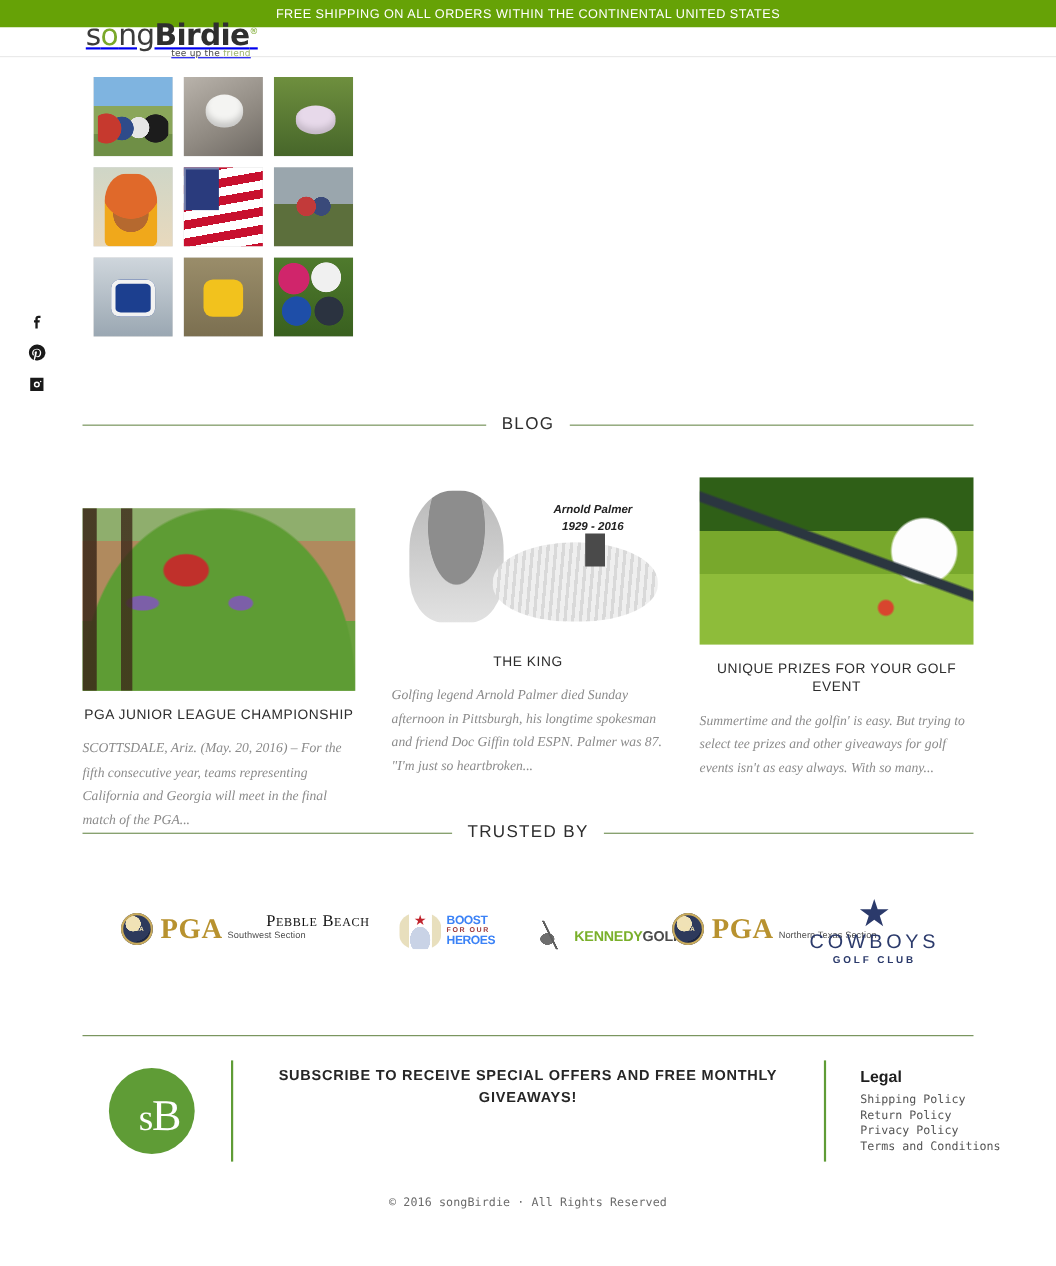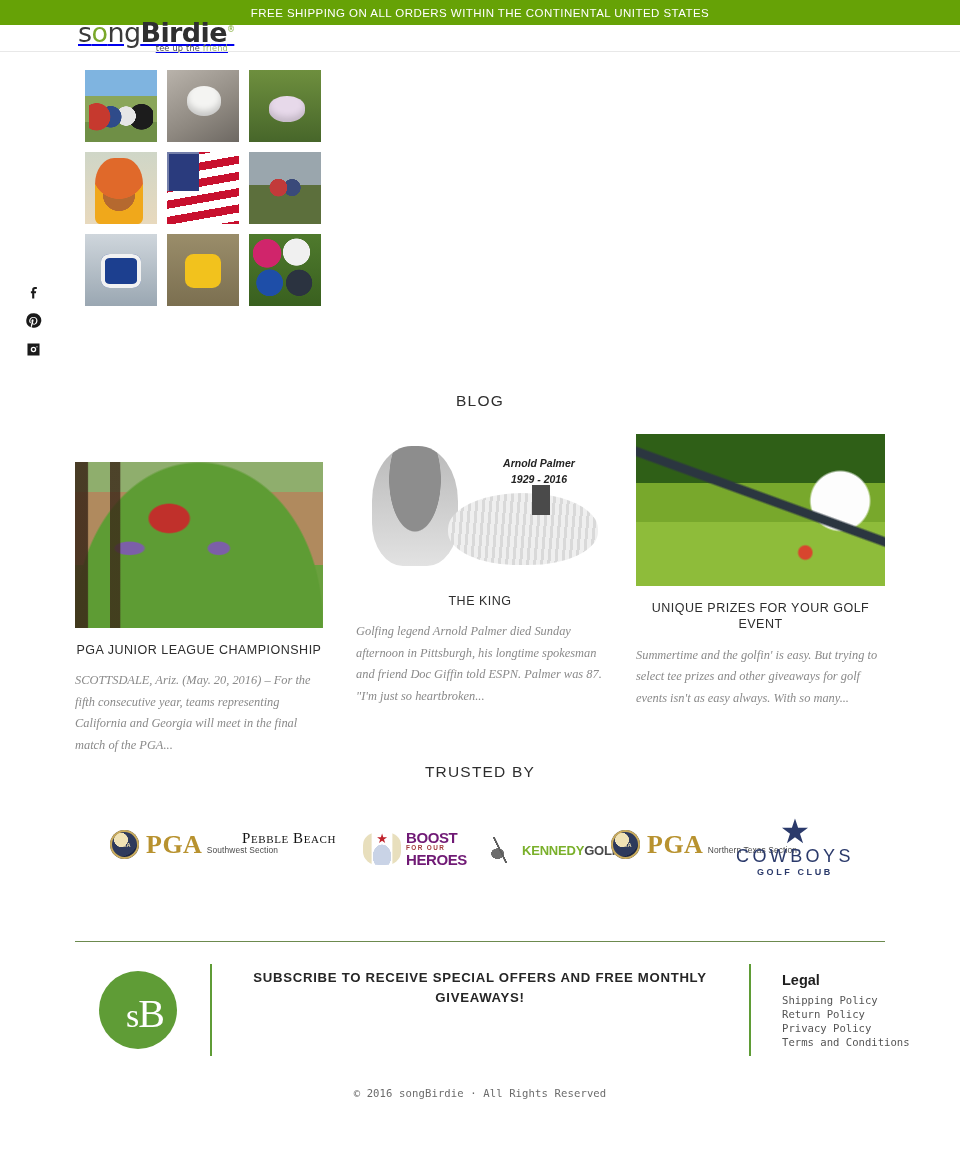--- a/index.html
+++ b/index.html
@@ -160,21 +160,20 @@
       radial-gradient(circle at 26% 70%, #1e4ea8 0 20%, transparent 21%),
       radial-gradient(circle at 72% 70%, #2b3340 0 20%, transparent 21%);
   }
 
   
   .sec-head {
     position:absolute;
     left:75px; width:810px;
     display:flex; align-items:center;
     gap:14px;
-    flex-direction:column;
   }
   .sec-head .rule { flex:1 1 auto; height:1px; background:#6c8a4e; }
   .sec-head .txt {
     font-size:15.5px;
     letter-spacing:1.2px;
     color:#2e2e2e;
     white-space:nowrap;
     font-family:"Liberation Sans", sans-serif;
   }
 
@@ -303,21 +302,21 @@
       linear-gradient(90deg, #e8dfbd 0 22%, transparent 23% 77%, #e8dfbd 78% 100%);
     border-radius:40%;
   }
   .boost-mark::after{
     content:"★"; position:absolute; left:50%; top:-1px; transform:translateX(-50%);
     color:#c0232c; font-size:13px;
   }
   .boost-txt { line-height:1.02; text-align:left; }
   .boost-1, .boost-3 {
     font-family:"Liberation Sans", sans-serif;
-    font-weight:700; font-size:15px; color:#701a75; letter-spacing:-.4px;
+    font-weight:700; font-size:11px; color:#3b82f6; letter-spacing:-.4px;
   }
   .boost-2 { font-size:6.4px; color:#a23b3b; letter-spacing:1.4px; font-weight:700; }
 
   .kennedy { display:flex; align-items:center; gap:4px; }
   .kennedy-mark {
     width:30px; height:26px;
     background:
       linear-gradient(64deg, transparent 40%, #5e5e5e 41% 45%, transparent 46%),
       radial-gradient(ellipse at 32% 64%, #6e6e6e 0 22%, transparent 23%);
   }

